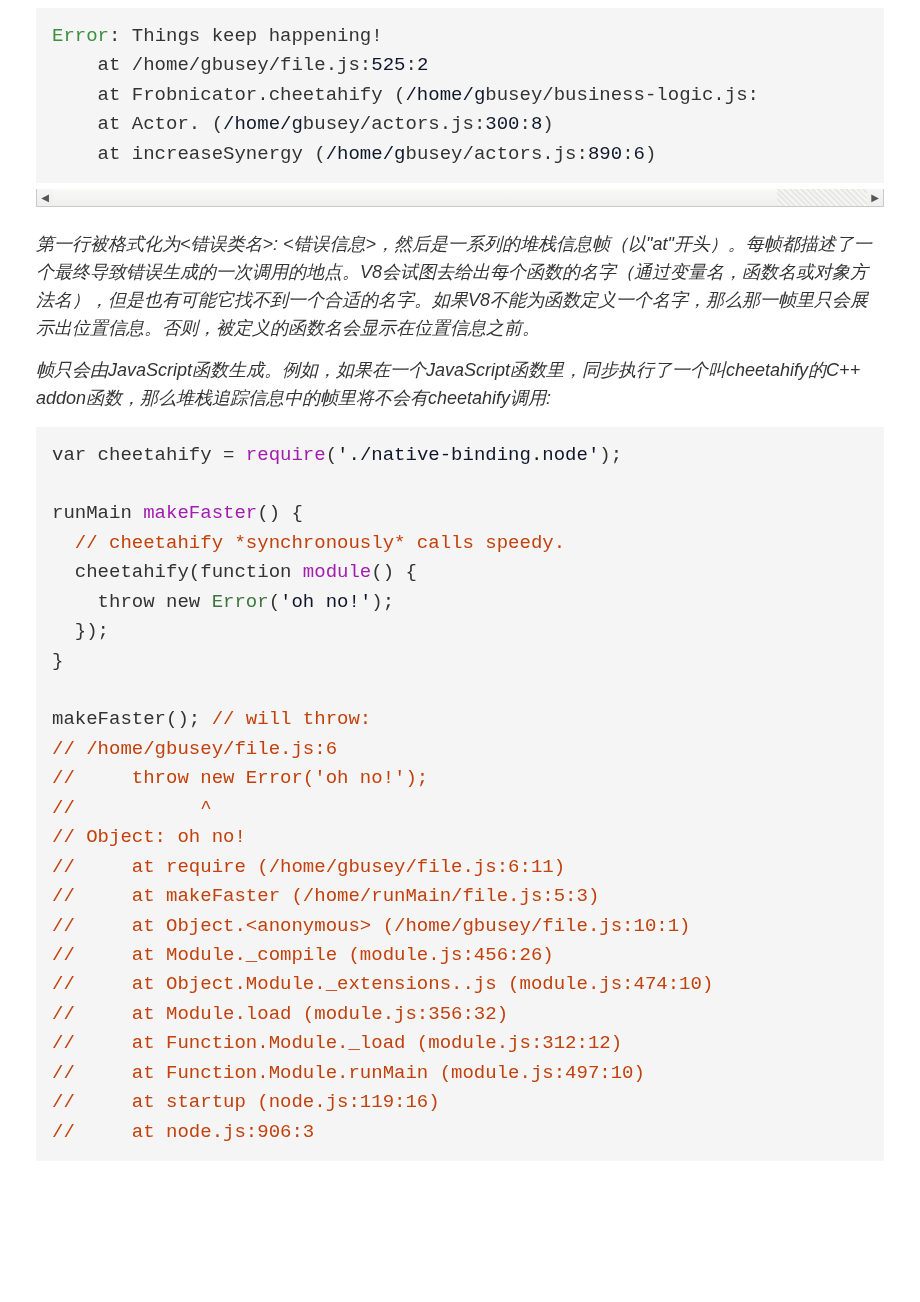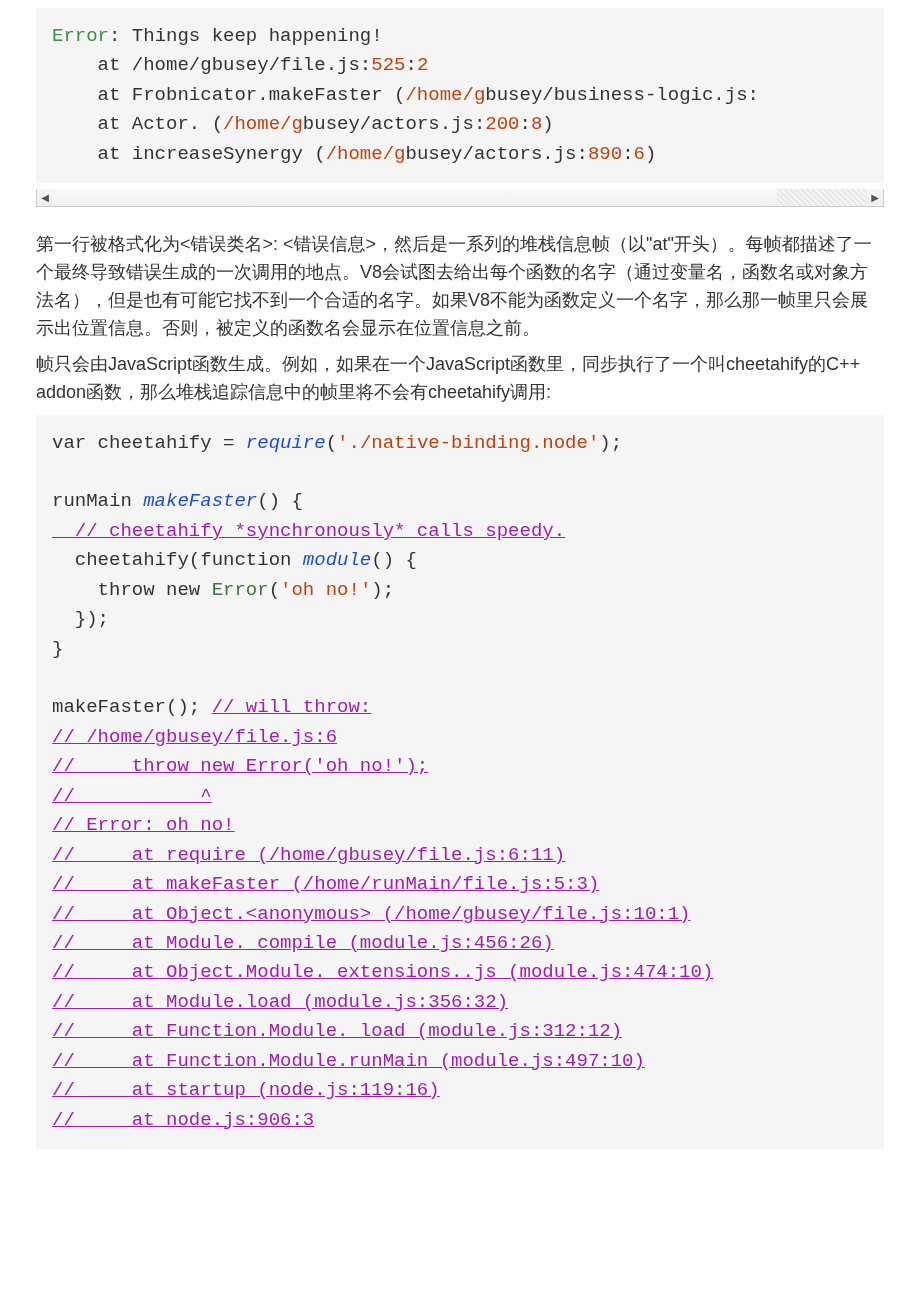--- a/index.html
+++ b/index.html
@@ -41,34 +41,34 @@
     }
     .scroll-track{
       flex:1;height:100%;
       background:linear-gradient(#f9f9f8,#efefee);
       position:relative;
     }
     .scroll-hatched{
       position:absolute;right:0;top:0;bottom:0;width:90px;
       background:repeating-linear-gradient(45deg,#e8e8e7 0,#e8e8e7 2px,#f5f5f4 2px,#f5f5f4 4px);
     }
-    .para{margin:8px 0;}
+    .para{margin:14px 0;font-style:italic;}
     .green{color:#3c8f3c;}
-    .red{color:#c2410c;}
-    .gray{color:#a21caf;text-decoration:underline;}
-    .blue{color:#1d4ed8;font-style:italic;}
+    .red{color:#0f172a;}
+    .gray{color:#c2410c;}
+    .blue{color:#a21caf;}
     .green-dk{color:#3c763d;}
   </style>
 </head>
 <body>
 
 <div class="codeblock"><span class="green">Error</span><span>: </span><span>Things keep happening!</span>
 <span>    at /home/gbusey/file.js:</span><span class="red">525</span><span>:</span><span class="red">2</span>
-<span>    at Frobnicator.makeFaster (</span><span class="red">/home/g</span><span>busey/business-logic.js:</span>
-<span>    at Actor. (</span><span class="red">/home/g</span><span>busey/actors.js:</span><span class="red">200</span><span>:</span><span class="red">8</span><span>)</span>
+<span>    at Frobnicator.cheetahify (</span><span class="red">/home/g</span><span>busey/business-logic.js:</span>
+<span>    at Actor. (</span><span class="red">/home/g</span><span>busey/actors.js:</span><span class="red">300</span><span>:</span><span class="red">8</span><span>)</span>
 <span>    at increaseSynergy (</span><span class="red">/home/g</span><span>busey/actors.js:</span><span class="red">890</span><span>:</span><span class="red">6</span><span>)</span></div>
 
 <div class="scrollbar">
   <div class="scroll-btn">◀</div>
   <div class="scroll-track">
     <div class="scroll-hatched"></div>
   </div>
   <div class="scroll-btn">▶</div>
 </div>
 
@@ -82,21 +82,21 @@
 <span class="gray">  // cheetahify *synchronously* calls speedy.</span>
 <span>  cheetahify(function </span><span class="blue">module</span><span>() {</span>
 <span>    throw new </span><span class="green-dk">Error</span><span>(</span><span class="red">'oh no!'</span><span>);</span>
 <span>  });</span>
 <span>}</span>
 
 <span>makeFaster(); </span><span class="gray">// will throw:</span>
 <span class="gray">// /home/gbusey/file.js:6</span>
 <span class="gray">//     throw new Error('oh no!');</span>
 <span class="gray">//           ^</span>
-<span class="gray">// Error: oh no!</span>
+<span class="gray">// Object: oh no!</span>
 <span class="gray">//     at require (/home/gbusey/file.js:6:11)</span>
 <span class="gray">//     at makeFaster (/home/runMain/file.js:5:3)</span>
 <span class="gray">//     at Object.&lt;anonymous&gt; (/home/gbusey/file.js:10:1)</span>
 <span class="gray">//     at Module._compile (module.js:456:26)</span>
 <span class="gray">//     at Object.Module._extensions..js (module.js:474:10)</span>
 <span class="gray">//     at Module.load (module.js:356:32)</span>
 <span class="gray">//     at Function.Module._load (module.js:312:12)</span>
 <span class="gray">//     at Function.Module.runMain (module.js:497:10)</span>
 <span class="gray">//     at startup (node.js:119:16)</span>
 <span class="gray">//     at node.js:906:3</span></div>

